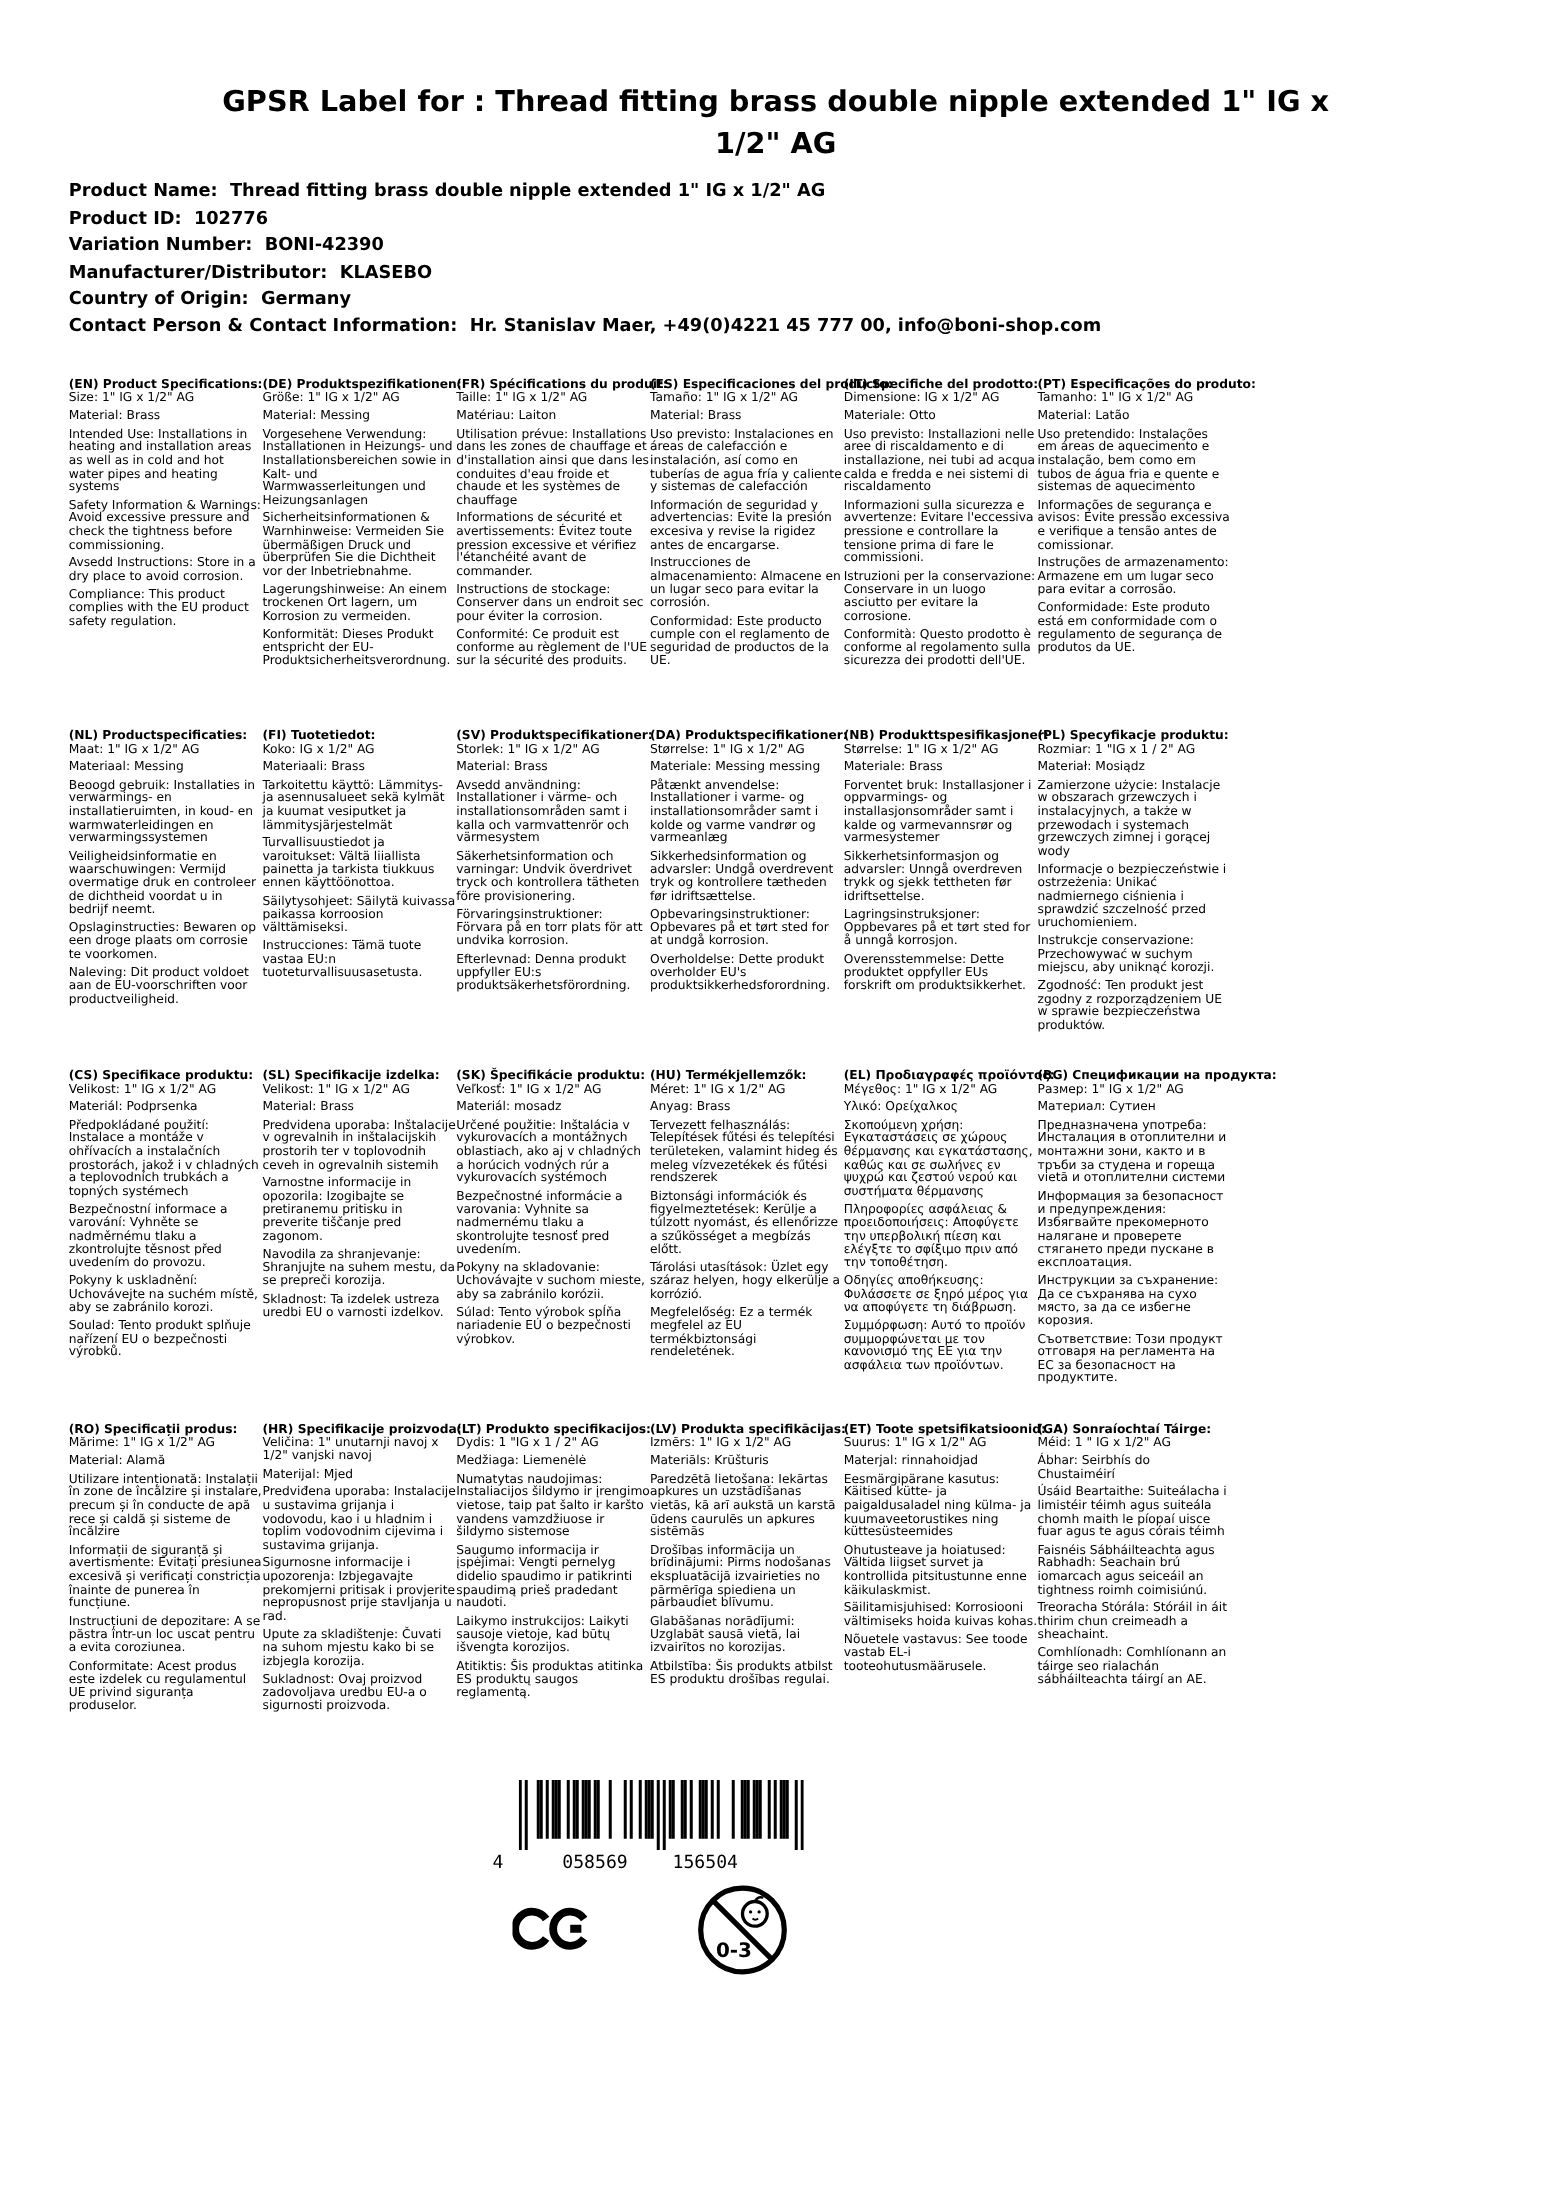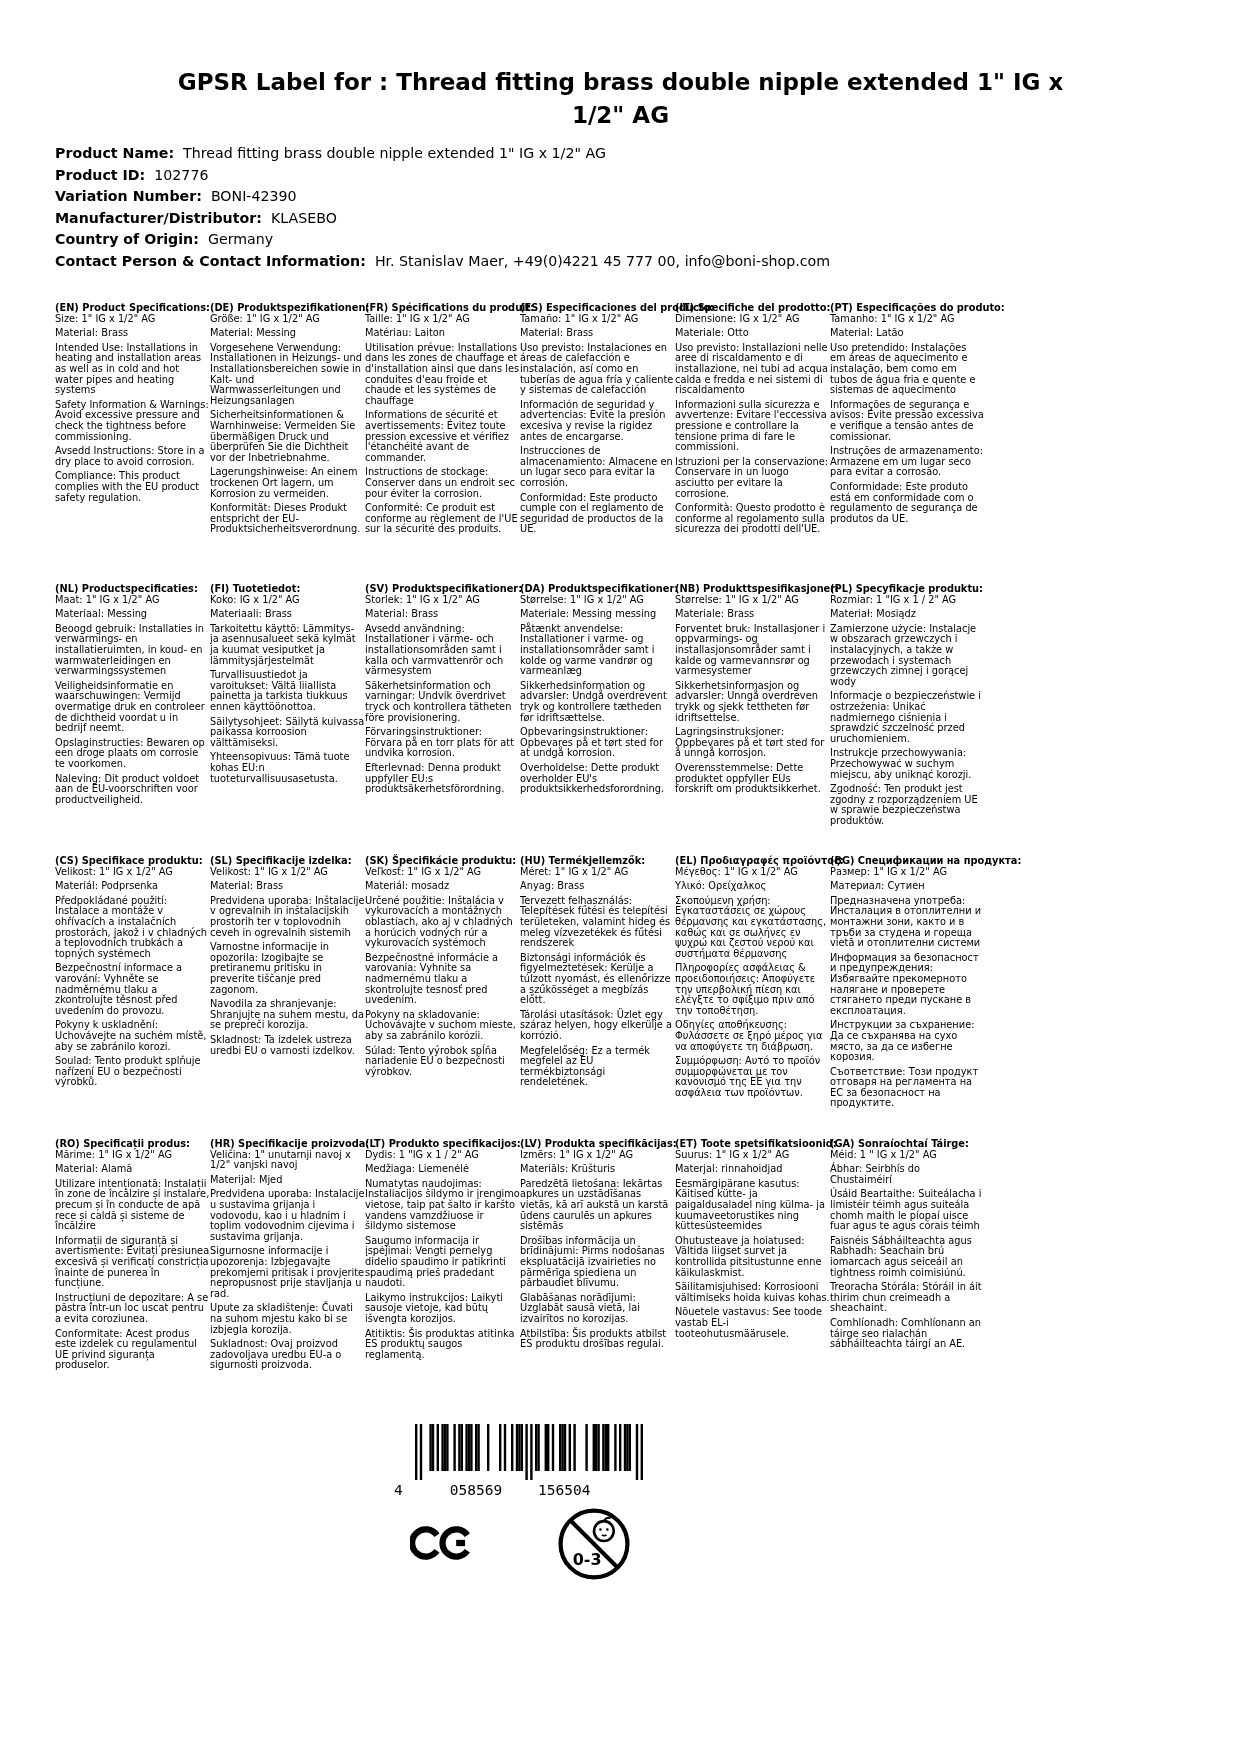--- a/index.html
+++ b/index.html
@@ -7,21 +7,21 @@
     width:1241px;height:1754px;background:#ffffff;color:#000;
     font-family:"DejaVu Sans",sans-serif;position:relative;overflow:hidden;
   }
   .title{
     position:absolute;top:50px;left:0;right:0;margin:16px auto;max-width:900px;
     text-align:center;font-size:23px;font-weight:bold;line-height:1.45;
   }
   .product-info{position:absolute;left:55px;top:146px;font-size:14.2px;}
   .pi-row{margin-bottom:6.5px;line-height:15px;}
   .pi-label{font-weight:bold;}
-  .pi-value{font-weight:normal;}
+  .pi-value{font-weight:bold;}
   .specs-grid{
     position:absolute;left:55px;top:303px;
     display:grid;grid-template-columns:repeat(6,155px);
     grid-template-rows:281px 272px 283px auto;
   }
   .spec-cell{font-size:9.8px;line-height:10.6px;}
   .spec-heading{font-size:9.8px;font-weight:bold;margin:0 0 0 0;white-space:nowrap;}
   .spec-par{margin:0 0 4px 0;overflow-wrap:break-word;}
   .barcode{position:absolute;left:392px;top:1424px;width:262px;height:78px;}
   .barcode-bars{position:absolute;left:23px;top:0;width:228px;height:56px;}
@@ -111,21 +111,21 @@
       <p class="spec-par">Opslaginstructies: Bewaren op een droge plaats om corrosie te voorkomen.</p>
       <p class="spec-par">Naleving: Dit product voldoet aan de EU-voorschriften voor productveiligheid.</p>
     </section>
     <section class="spec-cell">
       <h3 class="spec-heading">(FI) Tuotetiedot:</h3>
       <p class="spec-par">Koko: IG x 1/2" AG</p>
       <p class="spec-par">Materiaali: Brass</p>
       <p class="spec-par">Tarkoitettu käyttö: Lämmitys- ja asennusalueet sekä kylmät ja kuumat vesiputket ja lämmitysjärjestelmät</p>
       <p class="spec-par">Turvallisuustiedot ja varoitukset: Vältä liiallista painetta ja tarkista tiukkuus ennen käyttöönottoa.</p>
       <p class="spec-par">Säilytysohjeet: Säilytä kuivassa paikassa korroosion välttämiseksi.</p>
-      <p class="spec-par">Yhteensopivuus: Tämä tuote kohas EU:n tuoteturvallisuusasetusta.</p>
+      <p class="spec-par">Instrucciones: Tämä tuote vastaa EU:n tuoteturvallisuusasetusta.</p>
     </section>
     <section class="spec-cell">
       <h3 class="spec-heading">(SV) Produktspecifikationer:</h3>
       <p class="spec-par">Storlek: 1" IG x 1/2" AG</p>
       <p class="spec-par">Material: Brass</p>
       <p class="spec-par">Avsedd användning: Installationer i värme- och installationsområden samt i kalla och varmvattenrör och värmesystem</p>
       <p class="spec-par">Säkerhetsinformation och varningar: Undvik överdrivet tryck och kontrollera tätheten före provisionering.</p>
       <p class="spec-par">Förvaringsinstruktioner: Förvara på en torr plats för att undvika korrosion.</p>
       <p class="spec-par">Efterlevnad: Denna produkt uppfyller EU:s produktsäkerhetsförordning.</p>
     </section>
@@ -146,21 +146,21 @@
       <p class="spec-par">Sikkerhetsinformasjon og advarsler: Unngå overdreven trykk og sjekk tettheten før idriftsettelse.</p>
       <p class="spec-par">Lagringsinstruksjoner: Oppbevares på et tørt sted for å unngå korrosjon.</p>
       <p class="spec-par">Overensstemmelse: Dette produktet oppfyller EUs forskrift om produktsikkerhet.</p>
     </section>
     <section class="spec-cell">
       <h3 class="spec-heading">(PL) Specyfikacje produktu:</h3>
       <p class="spec-par">Rozmiar: 1 "IG x 1 / 2" AG</p>
       <p class="spec-par">Materiał: Mosiądz</p>
       <p class="spec-par">Zamierzone użycie: Instalacje w obszarach grzewczych i instalacyjnych, a także w przewodach i systemach grzewczych zimnej i gorącej wody</p>
       <p class="spec-par">Informacje o bezpieczeństwie i ostrzeżenia: Unikać nadmiernego ciśnienia i sprawdzić szczelność przed uruchomieniem.</p>
-      <p class="spec-par">Instrukcje przechowywania: Przechowywać w suchym miejscu, aby uniknąć korozji.</p>
+      <p class="spec-par">Instrukcje conservazione: Przechowywać w suchym miejscu, aby uniknąć korozji.</p>
       <p class="spec-par">Zgodność: Ten produkt jest zgodny z rozporządzeniem UE w sprawie bezpieczeństwa produktów.</p>
     </section>
     <section class="spec-cell">
       <h3 class="spec-heading">(CS) Specifikace produktu:</h3>
       <p class="spec-par">Velikost: 1" IG x 1/2" AG</p>
       <p class="spec-par">Materiál: Podprsenka</p>
       <p class="spec-par">Předpokládané použití: Instalace a montáže v ohřívacích a instalačních prostorách, jakož i v chladných a teplovodních trubkách a topných systémech</p>
       <p class="spec-par">Bezpečnostní informace a varování: Vyhněte se nadměrnému tlaku a zkontrolujte těsnost před uvedením do provozu.</p>
       <p class="spec-par">Pokyny k uskladnění: Uchovávejte na suchém místě, aby se zabránilo korozi.</p>
       <p class="spec-par">Soulad: Tento produkt splňuje nařízení EU o bezpečnosti výrobků.</p>

